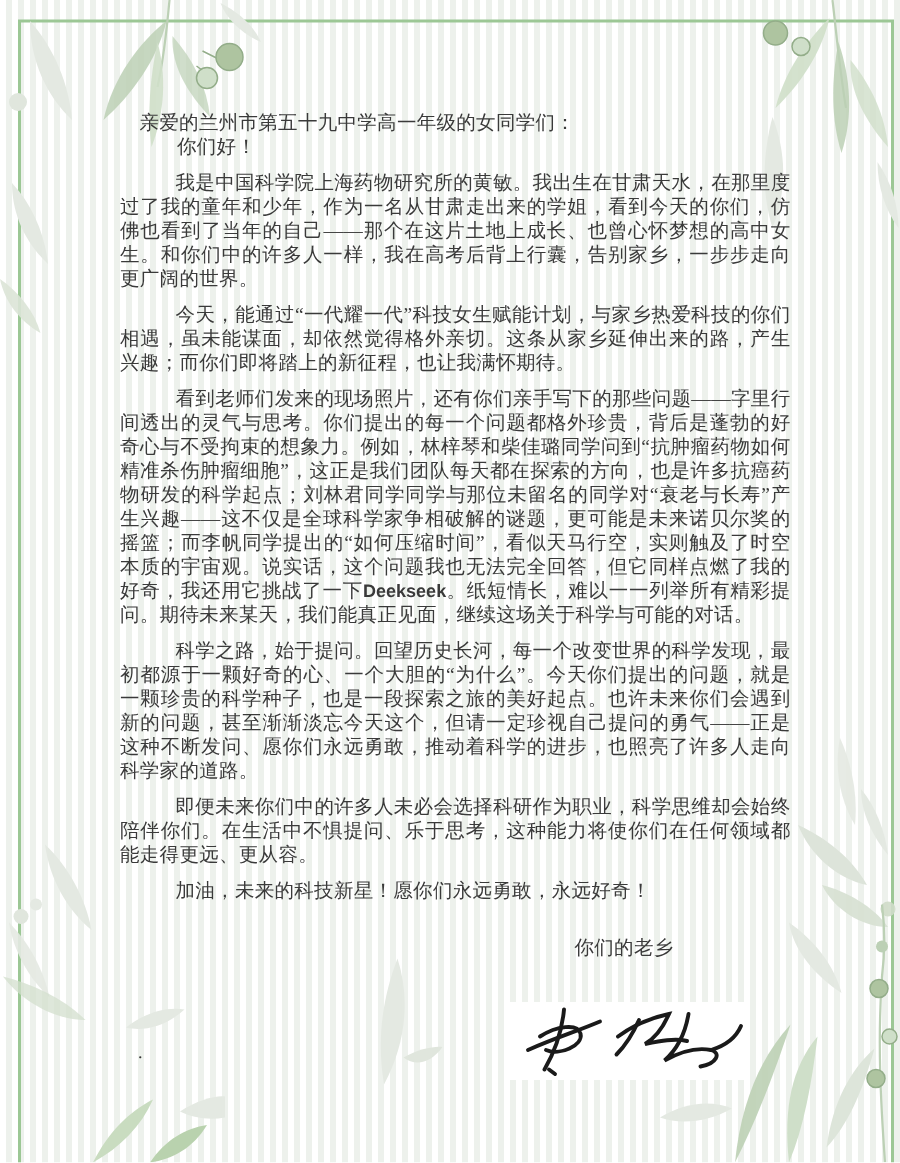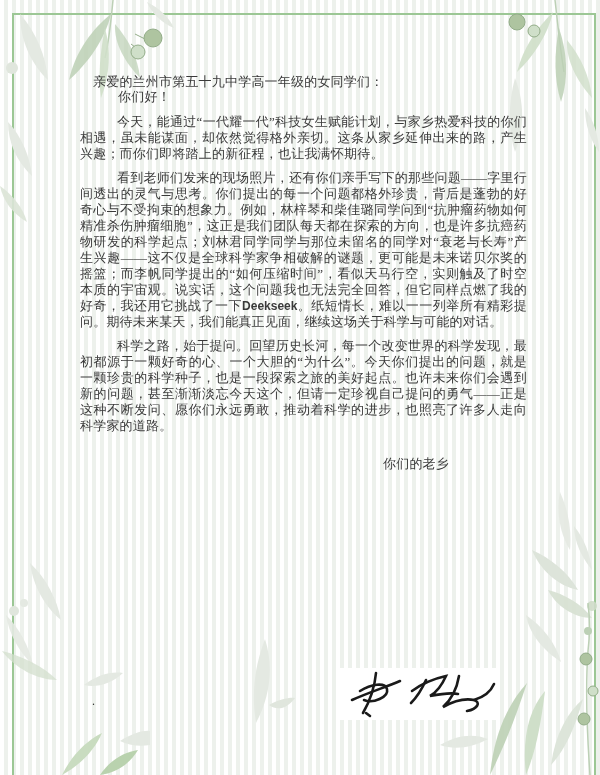--- a/index.html
+++ b/index.html
@@ -26,21 +26,21 @@
     position:absolute;
     left:80px;top:74px;width:447px;
     z-index:5;
     color:var(--text,#3a3a3a);
     font-size:13px;line-height:16px;
     text-align:justify;
     letter-spacing:0.2px;
   }
   .letter p{margin:0;}
   .salutation{text-indent:13px;}
-  .greeting{text-indent:38px;font-family:Liberation Mono, monospace;}
+  .greeting{text-indent:38px;}
   .para{margin-top:8px !important;text-indent:37px;}
   .brand{
     font-family:Liberation Sans, sans-serif;
     font-weight:bold;font-size:12px;letter-spacing:0;
   }
   .signoff{
     margin-top:22px !important;
     text-align:right;
     padding-right:78px;
     text-indent:0;
@@ -127,23 +127,26 @@
     <circle cx="156" cy="64" r="6" fill="var(--berry,#aec4a0)" stroke="var(--berry_edge,#93ad89)" stroke-width="1"></circle>
     <circle cx="163" cy="96" r="5" fill="var(--leaf_light,#cfdfc9)" stroke="var(--berry_edge,#93ad89)" stroke-width="1"></circle>
     <circle cx="154" cy="124" r="6" fill="var(--berry,#aec4a0)" stroke="var(--berry_edge,#93ad89)" stroke-width="1"></circle>
     <circle cx="158" cy="36" r="4" fill="var(--leaf_sage,#bcd0b5)"></circle>
   </svg>
 
   <div class="letter">
     <p class="salutation">亲爱的兰州市第五十九中学高一年级的女同学们：</p>
     <p class="greeting">你们好！</p>
     <div>
+        <p class="para"><span>我是中国科学院上海药物研究所的黄敏。我出生在甘肃天水，在那里度过了我的童年和少年，作为一名从甘肃走出来的学姐，看到今天的你们，仿佛也看到了当年的自己——那个在这片土地上成长、也曾心怀梦想的高中女生。和你们中的许多人一样，我在高考后背上行囊，告别家乡，一步步走向更广阔的世界。</span></p>
         <p class="para"><span>今天，能通过“一代耀一代”科技女生赋能计划，与家乡热爱科技的你们相遇，虽未能谋面，却依然觉得格外亲切。这条从家乡延伸出来的路，产生兴趣；而你们即将踏上的新征程，也让我满怀期待。</span></p>
         <p class="para"><span>看到老师们发来的现场照片，还有你们亲手写下的那些问题——字里行间透出的灵气与思考。你们提出的每一个问题都格外珍贵，背后是蓬勃的好奇心与不受拘束的想象力。例如，林梓琴和柴佳璐同学问到“抗肿瘤药物如何精准杀伤肿瘤细胞”，这正是我们团队每天都在探索的方向，也是许多抗癌药物研发的科学起点；刘林君同学同学与那位未留名的同学对“衰老与长寿”产生兴趣——这不仅是全球科学家争相破解的谜题，更可能是未来诺贝尔奖的摇篮；而李帆同学提出的“如何压缩时间”，看似天马行空，实则触及了时空本质的宇宙观。说实话，这个问题我也无法完全回答，但它同样点燃了我的好奇，我还用它挑战了一下</span><span class="brand">Deekseek</span><span>。纸短情长，难以一一列举所有精彩提问。期待未来某天，我们能真正见面，继续这场关于科学与可能的对话。</span></p>
         <p class="para"><span>科学之路，始于提问。回望历史长河，每一个改变世界的科学发现，最初都源于一颗好奇的心、一个大胆的“为什么”。今天你们提出的问题，就是一颗珍贵的科学种子，也是一段探索之旅的美好起点。也许未来你们会遇到新的问题，甚至渐渐淡忘今天这个，但请一定珍视自己提问的勇气——正是这种不断发问、愿你们永远勇敢，推动着科学的进步，也照亮了许多人走向科学家的道路。</span></p>
+        <p class="para"><span>即便未来你们中的许多人未必会选择科研作为职业，科学思维却会始终陪伴你们。在生活中不惧提问、乐于思考，这种能力将使你们在任何领域都能走得更远、更从容。</span></p>
+        <p class="para"><span>加油，未来的科技新星！愿你们永远勇敢，永远好奇！</span></p>
       </div>
     <p class="signoff">你们的老乡</p>
   </div>
 
   <span class="stray-mark">.</span>
 
   <div class="signature-box">
     
     <svg width="160" height="52" viewBox="0 0 160 52" fill="none" stroke="var(--signature_ink,#1a1a1a)" stroke-width="2.6" stroke-linecap="round">
       <path d="M12 32 C30 24 46 19 60 13"></path>

